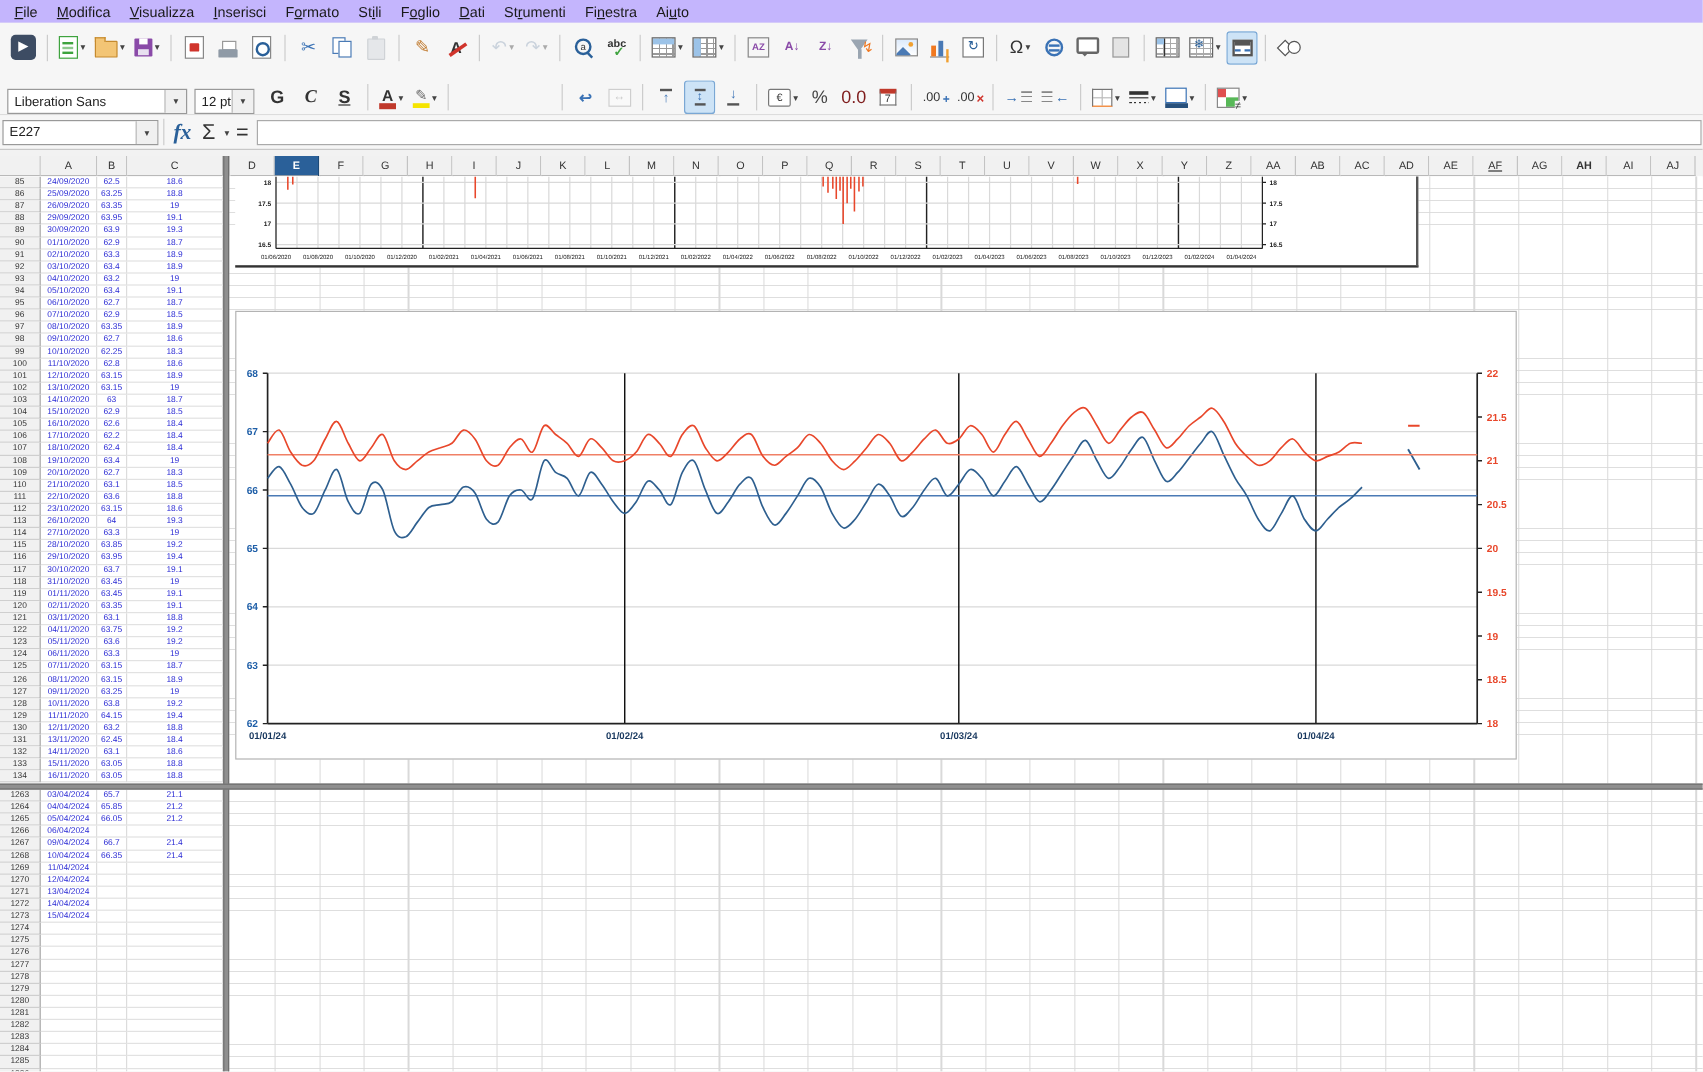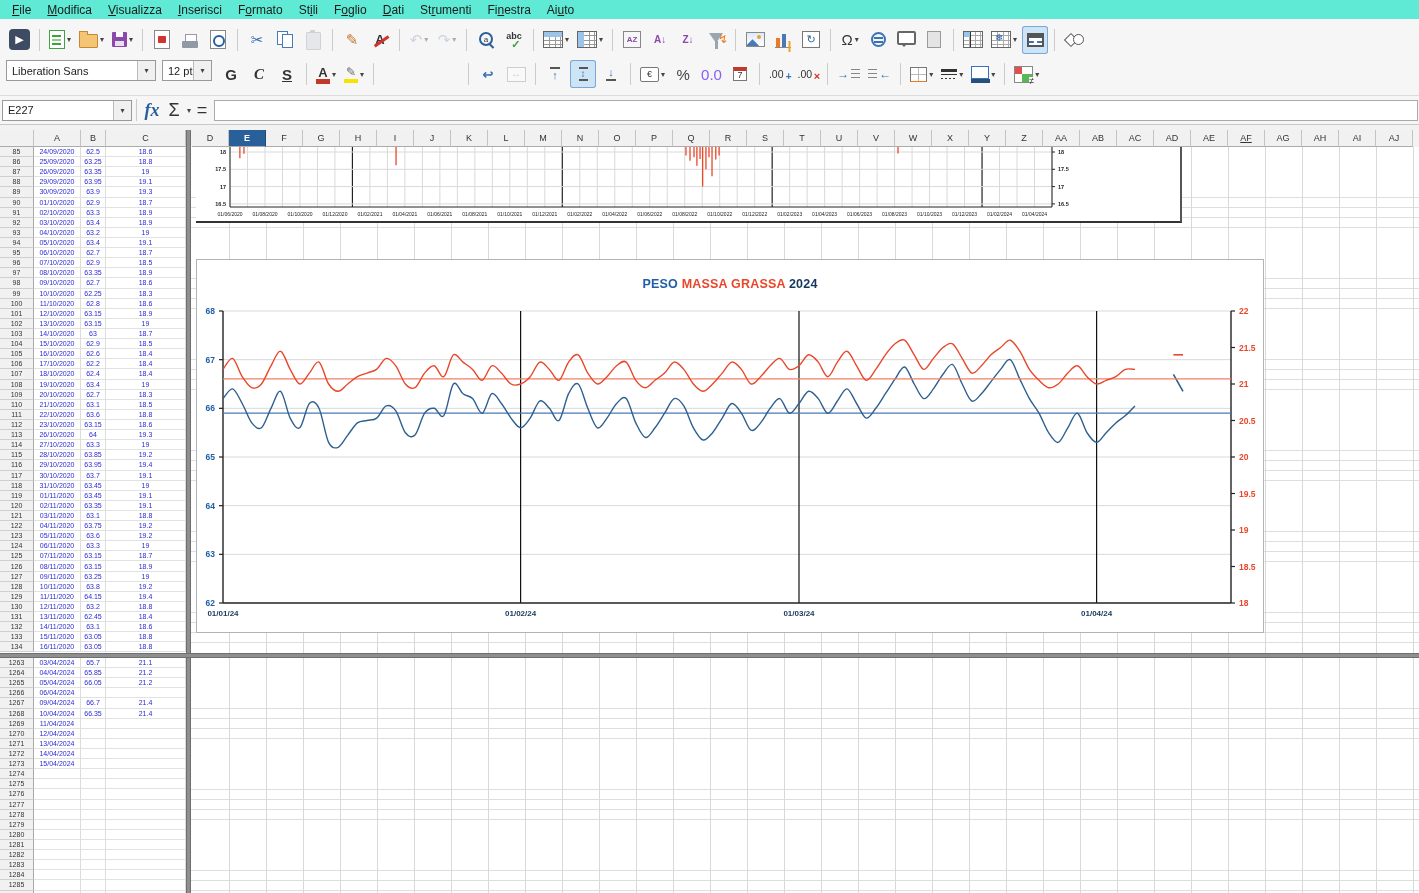--- a/index.html
+++ b/index.html
@@ -1,26 +1,26 @@
 <!DOCTYPE html>
 <html><head>
 <meta charset="utf-8">
 <style>
   html,body{margin:0;padding:0;}
   body{font-family:"Liberation Sans",sans-serif;background:#ececec;}
   #app{position:relative;width:1419px;height:893px;overflow:hidden;background:#f2f2f2;}
 
   
-  #menubar{position:absolute;left:0;top:0;width:100%;height:19px;background:#5eead4;display:flex;align-items:center;padding-left:4px;box-sizing:border-box;}
+  #menubar{position:absolute;left:0;top:0;width:100%;height:19px;background:#c4b5fd;display:flex;align-items:center;padding-left:4px;box-sizing:border-box;}
   .menu-item{font-size:12px;color:#1a1a1a;padding:1px 8px;cursor:default;}
   .menu-item u{text-decoration:underline;}
 
   
   #stdbar{position:absolute;left:0;top:19px;width:100%;height:41px;background:#f6f6f6;display:flex;align-items:center;padding-left:6px;box-sizing:border-box;gap:2px;}
-  #fmtbar{position:absolute;left:0;top:60px;width:100%;height:36px;background:#f6f6f6;border-bottom:1px solid #dcdcdc;display:flex;align-items:flex-start;padding-left:6px;box-sizing:border-box;gap:2px;}
+  #fmtbar{position:absolute;left:0;top:60px;width:100%;height:36px;background:#f6f6f6;border-bottom:1px solid #dcdcdc;display:flex;align-items:flex-end;padding-left:6px;box-sizing:border-box;gap:2px;}
   .tsep{width:1px;height:22px;background:#ccc;margin:0 4px;}
   .tbtn{height:28px;min-width:26px;display:flex;align-items:center;justify-content:center;border-radius:3px;padding:0 3px;box-sizing:border-box;}
   .tbtn.active{background:#cde3f6;box-shadow:0 0 0 1px #7aa7d4 inset;}
   .tbtn.dis{opacity:.42;}
   .dd{font-size:8px;color:#444;margin-left:2px;}
   .ic{display:inline-flex;align-items:center;justify-content:center;font-size:15px;line-height:1;color:#333;}
 
   
   .k-app{width:21px;height:21px;background:#3d4c63;border-radius:4px;color:#fff;font-size:11px;}
   .k-doc-new{width:14px;height:17px;background:#fff;border:1px solid #3fa33f;position:relative;}
@@ -343,21 +343,21 @@
         </div>
         <div class="tsep"></div>
         <div class="tbtn">
           <span class="ic k-currency">€</span>
           <span class="dd">▾</span>
         </div>
         <div class="tbtn">
           <span class="ic" style="color: rgb(68, 68, 68);">%</span>
         </div>
         <div class="tbtn">
-          <span class="ic" style="color: #8b5cf6;">0.0</span>
+          <span class="ic" style="color: #7f1d1d;">0.0</span>
         </div>
         <div class="tbtn">
           <span class="ic k-date">7</span>
         </div>
         <div class="tsep"></div>
         <div class="tbtn">
           <span class="ic k-adddec">.00</span>
         </div>
         <div class="tbtn">
           <span class="ic k-deldec">.00</span>
@@ -436,21 +436,21 @@
         <div class="hcell" style="width: 37px;">X</div>
         <div class="hcell" style="width: 37px;">Y</div>
         <div class="hcell" style="width: 37px;">Z</div>
         <div class="hcell" style="width: 37px;">AA</div>
         <div class="hcell" style="width: 37px;">AB</div>
         <div class="hcell" style="width: 37px;">AC</div>
         <div class="hcell" style="width: 37px;">AD</div>
         <div class="hcell" style="width: 37px;">AE</div>
         <div class="hcell" style="width: 37px; text-decoration: underline;">AF</div>
         <div class="hcell" style="width: 37px;">AG</div>
-        <div class="hcell" style="width: 37px;">AH</div>
+        <div class="hcell" style="width: 37px; font-weight: bold;">AH</div>
         <div class="hcell" style="width: 37px;">AI</div>
         <div class="hcell" style="width: 37px;">AJ</div>
       </span>
   </div>
 
   <div id="gridarea">
     <div class="rpane" id="rpane-top"></div>
     <div class="rpane" id="rpane-bot"></div>
     <div class="lpane" id="lpane-top">
         <div class="srow">
@@ -1062,23 +1062,18 @@
           <text x="323.59999999999997" y="356" font-size="8" fill="#17375e" text-anchor="middle" font-family="&quot;Liberation Sans&quot;,sans-serif" font-weight="bold">01/02/24</text>
           <text x="602" y="356" font-size="8" fill="#17375e" text-anchor="middle" font-family="&quot;Liberation Sans&quot;,sans-serif" font-weight="bold">01/03/24</text>
           <text x="899.6" y="356" font-size="8" fill="#17375e" text-anchor="middle" font-family="&quot;Liberation Sans&quot;,sans-serif" font-weight="bold">01/04/24</text>
           <line x1="26" y1="153.19999999999973" x2="1034" y2="153.19999999999973" stroke="#4a7ab5" stroke-width="1.2"></line>
           <path d="M26.0,138.6C27.6,137.0 32.4,128.1 35.6,128.9C38.8,129.7 42.0,137.8 45.2,143.5C48.4,149.1 51.6,158.9 54.8,162.9C58.0,167.0 61.2,170.2 64.4,167.8C67.6,165.4 70.8,154.4 74.0,148.3C77.2,142.3 80.4,129.7 83.6,131.3C86.8,132.9 90.0,152.0 93.2,158.1C96.4,164.2 99.6,170.2 102.8,167.8C106.0,165.4 109.2,146.7 112.4,143.5C115.6,140.2 118.8,141.8 122.0,148.3C125.2,154.8 128.4,175.9 131.6,182.4C134.8,188.9 138.0,188.5 141.2,187.3C144.4,186.0 147.6,179.2 150.8,175.1C154.0,171.0 157.2,165.4 160.4,162.9C163.6,160.5 166.8,161.3 170.0,160.5C173.2,159.7 176.4,160.5 179.6,158.1C182.8,155.6 186.0,147.1 189.2,145.9C192.4,144.7 195.6,146.3 198.8,150.8C202.0,155.2 205.2,168.6 208.4,172.7C211.6,176.7 214.8,178.3 218.0,175.1C221.2,171.9 224.4,157.7 227.6,153.2C230.8,148.7 234.0,147.9 237.2,148.3C240.4,148.7 243.6,159.7 246.8,155.6C250.0,151.6 253.2,127.7 256.4,124.0C259.6,120.3 262.8,131.3 266.0,133.7C269.2,136.2 272.4,135.4 275.6,138.6C278.8,141.8 282.0,154.0 285.2,153.2C288.4,152.4 291.6,135.4 294.8,133.7C298.0,132.1 301.2,139.4 304.4,143.5C307.6,147.5 310.8,154.0 314.0,158.1C317.2,162.1 320.4,167.8 323.6,167.8C326.8,167.8 330.0,162.5 333.2,158.1C336.4,153.6 339.6,142.7 342.8,141.0C346.0,139.4 349.2,145.1 352.4,148.3C355.6,151.6 358.8,162.9 362.0,160.5C365.2,158.1 368.4,139.8 371.6,133.7C374.8,127.7 378.0,121.6 381.2,124.0C384.4,126.4 387.6,141.0 390.8,148.3C394.0,155.6 397.2,166.2 400.4,167.8C403.6,169.4 406.8,162.1 410.0,158.1C413.2,154.0 416.4,146.7 419.6,143.5C422.8,140.2 426.0,135.4 429.2,138.6C432.4,141.8 435.6,156.4 438.8,162.9C442.0,169.4 445.2,176.7 448.4,177.5C451.6,178.3 454.8,171.9 458.0,167.8C461.2,163.7 464.4,158.1 467.6,153.2C470.8,148.3 474.0,139.8 477.2,138.6C480.4,137.4 483.6,141.0 486.8,145.9C490.0,150.8 493.2,162.1 496.4,167.8C499.6,173.5 502.8,179.2 506.0,180.0C509.2,180.8 512.4,176.3 515.6,172.7C518.8,169.0 522.0,162.9 525.2,158.1C528.4,153.2 531.6,144.3 534.8,143.5C538.0,142.7 541.2,148.7 544.4,153.2C547.6,157.7 550.8,168.6 554.0,170.2C557.2,171.9 560.4,166.6 563.6,162.9C566.8,159.3 570.0,152.4 573.2,148.3C576.4,144.3 579.6,137.8 582.8,138.6C586.0,139.4 589.2,152.4 592.4,153.2C595.6,154.0 598.8,147.1 602.0,143.5C605.2,139.8 608.4,132.1 611.6,131.3C614.8,130.5 618.0,134.9 621.2,138.6C624.4,142.2 627.6,152.8 630.8,153.2C634.0,153.6 637.2,145.1 640.4,141.0C643.6,137.0 646.8,128.5 650.0,128.9C653.2,129.3 656.4,138.6 659.6,143.5C662.8,148.3 666.0,157.3 669.2,158.1C672.4,158.9 675.6,152.4 678.8,148.3C682.0,144.3 685.2,138.6 688.4,133.7C691.6,128.9 694.8,123.6 698.0,119.1C701.2,114.7 704.4,106.2 707.6,107.0C710.8,107.8 714.0,118.7 717.2,124.0C720.4,129.3 723.6,137.8 726.8,138.6C730.0,139.4 733.2,132.9 736.4,128.9C739.6,124.8 742.8,118.3 746.0,114.3C749.2,110.2 752.4,102.9 755.6,104.5C758.8,106.2 762.0,117.9 765.2,124.0C768.4,130.1 771.6,139.4 774.8,141.0C778.0,142.7 781.2,137.0 784.4,133.7C787.6,130.5 790.8,125.6 794.0,121.6C797.2,117.5 800.4,113.1 803.6,109.4C806.8,105.8 810.0,98.0 813.2,99.7C816.4,101.3 819.6,112.6 822.8,119.1C826.0,125.6 829.2,132.9 832.4,138.6C835.6,144.3 838.8,147.5 842.0,153.2C845.2,158.9 848.4,167.8 851.6,172.7C854.8,177.5 858.0,183.2 861.2,182.4C864.4,181.6 867.6,172.7 870.8,167.8C874.0,162.9 877.2,152.4 880.4,153.2C883.6,154.0 886.8,167.8 890.0,172.7C893.2,177.5 896.4,182.4 899.6,182.4C902.8,182.4 906.0,175.9 909.2,172.7C912.4,169.4 915.6,165.8 918.8,162.9C922.0,160.1 925.2,158.5 928.4,155.6C931.6,152.8 936.4,147.5 938.0,145.9" fill="none" stroke="#2e5f8f" stroke-width="1.4"></path>
           <path d="M976.4,114.3C978.0,117.1 984.4,128.5 986.0,131.3" fill="none" stroke="#2e5f8f" stroke-width="1.6"></path>
           <line x1="26" y1="118.88999999999999" x2="1034" y2="118.88999999999999" stroke="#f08066" stroke-width="1.2"></line>
           <path d="M26.0,109.4C27.6,107.6 32.4,97.2 35.6,98.4C38.8,99.7 42.0,111.8 45.2,116.7C48.4,121.6 51.6,126.4 54.8,127.7C58.0,128.9 61.2,127.7 64.4,124.0C67.6,120.3 70.8,111.2 74.0,105.8C77.2,100.3 80.4,90.5 83.6,91.2C86.8,91.8 90.0,103.9 93.2,109.4C96.4,114.9 99.6,123.4 102.8,124.0C106.0,124.6 109.2,116.7 112.4,113.1C115.6,109.4 118.8,100.3 122.0,102.1C125.2,103.9 128.4,119.1 131.6,124.0C134.8,128.9 138.0,131.3 141.2,131.3C144.4,131.3 147.6,126.4 150.8,124.0C154.0,121.6 157.2,118.5 160.4,116.7C163.6,114.9 166.8,114.3 170.0,113.1C173.2,111.8 176.4,111.8 179.6,109.4C182.8,107.0 186.0,99.1 189.2,98.4C192.4,97.8 195.6,101.5 198.8,105.8C202.0,110.0 205.2,120.3 208.4,124.0C211.6,127.7 214.8,129.5 218.0,127.7C221.2,125.8 224.4,116.7 227.6,113.1C230.8,109.4 234.0,105.1 237.2,105.8C240.4,106.4 243.6,118.5 246.8,116.7C250.0,114.9 253.2,97.2 256.4,94.8C259.6,92.4 262.8,99.7 266.0,102.1C269.2,104.5 272.4,106.4 275.6,109.4C278.8,112.4 282.0,121.0 285.2,120.3C288.4,119.7 291.6,107.0 294.8,105.8C298.0,104.5 301.2,110.0 304.4,113.1C307.6,116.1 310.8,122.2 314.0,124.0C317.2,125.8 320.4,125.2 323.6,124.0C326.8,122.8 330.0,120.3 333.2,116.7C336.4,113.0 339.6,103.3 342.8,102.1C346.0,100.9 349.2,106.4 352.4,109.4C355.6,112.4 358.8,121.6 362.0,120.3C365.2,119.1 368.4,106.4 371.6,102.1C374.8,97.8 378.0,93.0 381.2,94.8C384.4,96.6 387.6,108.2 390.8,113.1C394.0,117.9 397.2,123.4 400.4,124.0C403.6,124.6 406.8,119.7 410.0,116.7C413.2,113.7 416.4,108.2 419.6,105.8C422.8,103.3 426.0,99.7 429.2,102.1C432.4,104.5 435.6,116.1 438.8,120.3C442.0,124.6 445.2,127.7 448.4,127.7C451.6,127.7 454.8,122.8 458.0,120.3C461.2,117.9 464.4,116.1 467.6,113.1C470.8,110.0 474.0,102.7 477.2,102.1C480.4,101.5 483.6,105.8 486.8,109.4C490.0,113.1 493.2,120.3 496.4,124.0C499.6,127.7 502.8,131.3 506.0,131.3C509.2,131.3 512.4,127.0 515.6,124.0C518.8,121.0 522.0,116.7 525.2,113.1C528.4,109.4 531.6,102.7 534.8,102.1C538.0,101.5 541.2,105.8 544.4,109.4C547.6,113.1 550.8,122.8 554.0,124.0C557.2,125.2 560.4,119.7 563.6,116.7C566.8,113.7 570.0,108.8 573.2,105.8C576.4,102.7 579.6,97.8 582.8,98.4C586.0,99.1 589.2,108.2 592.4,109.4C595.6,110.6 598.8,108.2 602.0,105.8C605.2,103.3 608.4,95.4 611.6,94.8C614.8,94.2 618.0,98.4 621.2,102.1C624.4,105.7 627.6,116.7 630.8,116.7C634.0,116.7 637.2,106.4 640.4,102.1C643.6,97.8 646.8,90.5 650.0,91.2C653.2,91.8 656.4,100.9 659.6,105.8C662.8,110.6 666.0,119.7 669.2,120.3C672.4,121.0 675.6,113.7 678.8,109.4C682.0,105.1 685.2,99.1 688.4,94.8C691.6,90.5 694.8,86.3 698.0,83.8C701.2,81.4 704.4,78.4 707.6,80.2C710.8,82.0 714.0,89.9 717.2,94.8C720.4,99.7 723.6,108.8 726.8,109.4C730.0,110.0 733.2,102.1 736.4,98.4C739.6,94.8 742.8,89.9 746.0,87.5C749.2,85.1 752.4,82.0 755.6,83.8C758.8,85.7 762.0,93.6 765.2,98.4C768.4,103.3 771.6,111.8 774.8,113.1C778.0,114.3 781.2,108.8 784.4,105.8C787.6,102.7 790.8,97.8 794.0,94.8C797.2,91.8 800.4,89.9 803.6,87.5C806.8,85.1 810.0,79.6 813.2,80.2C816.4,80.8 819.6,86.3 822.8,91.2C826.0,96.0 829.2,104.5 832.4,109.4C835.6,114.3 838.8,117.3 842.0,120.3C845.2,123.4 848.4,127.0 851.6,127.7C854.8,128.3 858.0,126.4 861.2,124.0C864.4,121.6 867.6,116.1 870.8,113.1C874.0,110.0 877.2,105.1 880.4,105.8C883.6,106.4 886.8,113.7 890.0,116.7C893.2,119.7 896.4,123.4 899.6,124.0C902.8,124.6 906.0,121.6 909.2,120.3C912.4,119.1 915.6,118.5 918.8,116.7C922.0,114.9 925.2,110.6 928.4,109.4C931.6,108.2 936.4,109.4 938.0,109.4" fill="none" stroke="#e8472b" stroke-width="1.4"></path>
           <path d="M976.4,94.8C978.0,94.8 984.4,94.8 986.0,94.8" fill="none" stroke="#e8472b" stroke-width="1.6"></path>
         </svg>
-        <div class="chart-title">
-        <span id="ct0" style="color: rgb(31, 95, 168);">PESO</span>
-        <span id="ct1" style="color: rgb(232, 71, 43);">MASSA GRASSA</span>
-        <span id="ct2" style="color: rgb(23, 55, 94);">2024</span>
-      </div>
     </div>
 
     <div id="vsplit"></div>
     <div id="hsplit"></div>
   </div>
 </div>
 
 </body></html>

